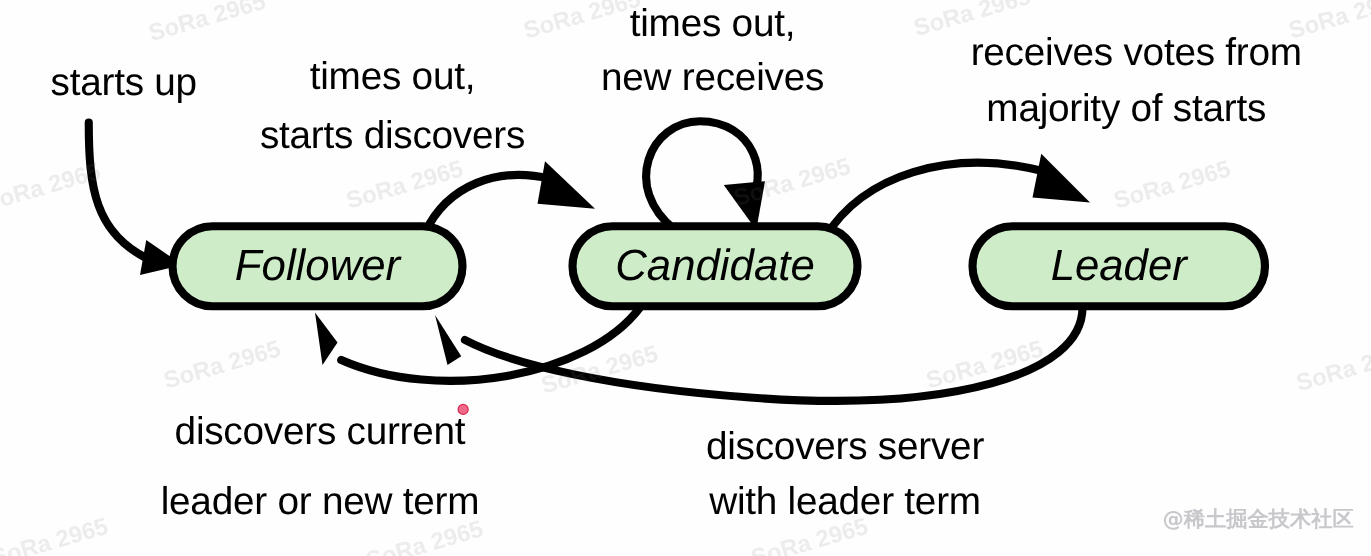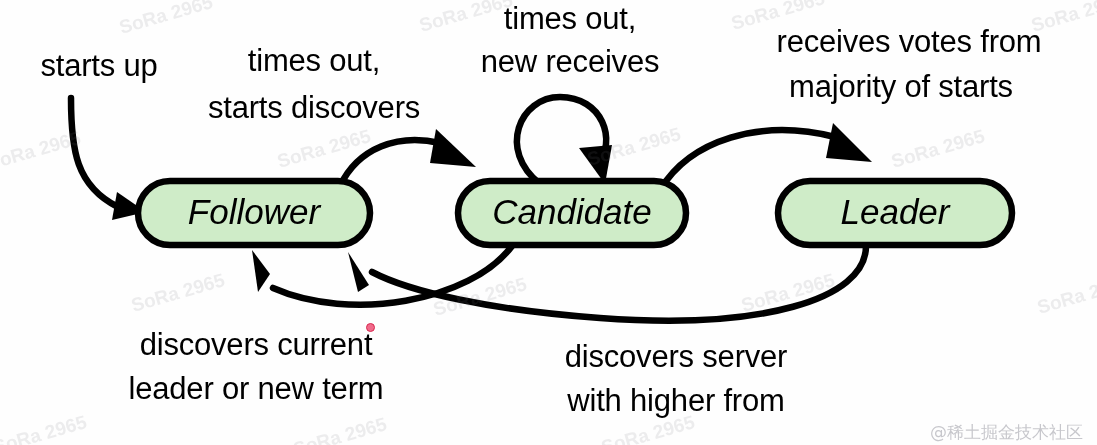--- a/index.html
+++ b/index.html
@@ -73,26 +73,27 @@
     font-family: "Liberation Sans", sans-serif;
     font-size: 19px;
     color: rgba(115, 115, 125, 0.13);
     transform: rotate(-16deg);
     white-space: pre;
     font-weight: 600;
   }
   .corner-watermark {
     position: absolute;
     right: 14px;
-    bottom: 1px;
+    bottom: 18px;
     font-family: "DejaVu Sans", sans-serif;
     font-size: 17px;
     color: rgba(125, 125, 135, 0.42);
     white-space: pre;
     z-index: 6;
+    font-weight: bold;
   }
   .red-dot {
     position: absolute;
     width: 7px;
     height: 7px;
     border-radius: 50%;
     background: #f06a8a;
     border: 1.5px solid #d8294f;
     z-index: 4;
   }
@@ -156,24 +157,24 @@
   <div class="edge-label" style="left:178px; top:44px; width:272px;">times out,</div>
   <div class="edge-label" style="left:178px; top:91px; width:272px;">starts discovers</div>
 
   <div class="edge-label" style="left:444px; top:2px; width:252px;">times out,</div>
   <div class="edge-label" style="left:444px; top:45px; width:252px;">new receives</div>
 
   <div class="edge-label" style="left:726px; top:25px; width:366px;">receives votes from</div>
   <div class="edge-label" style="left:718px; top:70px; width:366px;">majority of starts</div>
 
   <div class="edge-label" style="left:86px; top:328px; width:340px;">discovers current</div>
-  <div class="edge-label" style="left:86px; top:372px; width:340px;">leader or new term</div>
+  <div class="edge-label" style="left:86px; top:384px; width:340px;">leader or new term</div>
 
   <div class="edge-label" style="left:516px; top:340px; width:320px;">discovers server</div>
-  <div class="edge-label" style="left:516px; top:384px; width:320px;">with higher from</div>
+  <div class="edge-label" style="left:516px; top:384px; width:320px;">with leader term</div>
 
   <div class="red-dot" style="left:366px; top:323px;"></div>
 
   <div class="watermark-layer">
     <div class="wm" style="left:118px;  top:4px;">SoRa 2965</div>
     <div class="wm" style="left:418px;  top:2px;">SoRa 2965</div>
     <div class="wm" style="left:730px;  top:0px;">SoRa 2965</div>
     <div class="wm" style="left:1030px; top:2px;">SoRa 2965</div>
 
     <div class="wm" style="left:-14px;  top:140px;">SoRa 2965</div>

